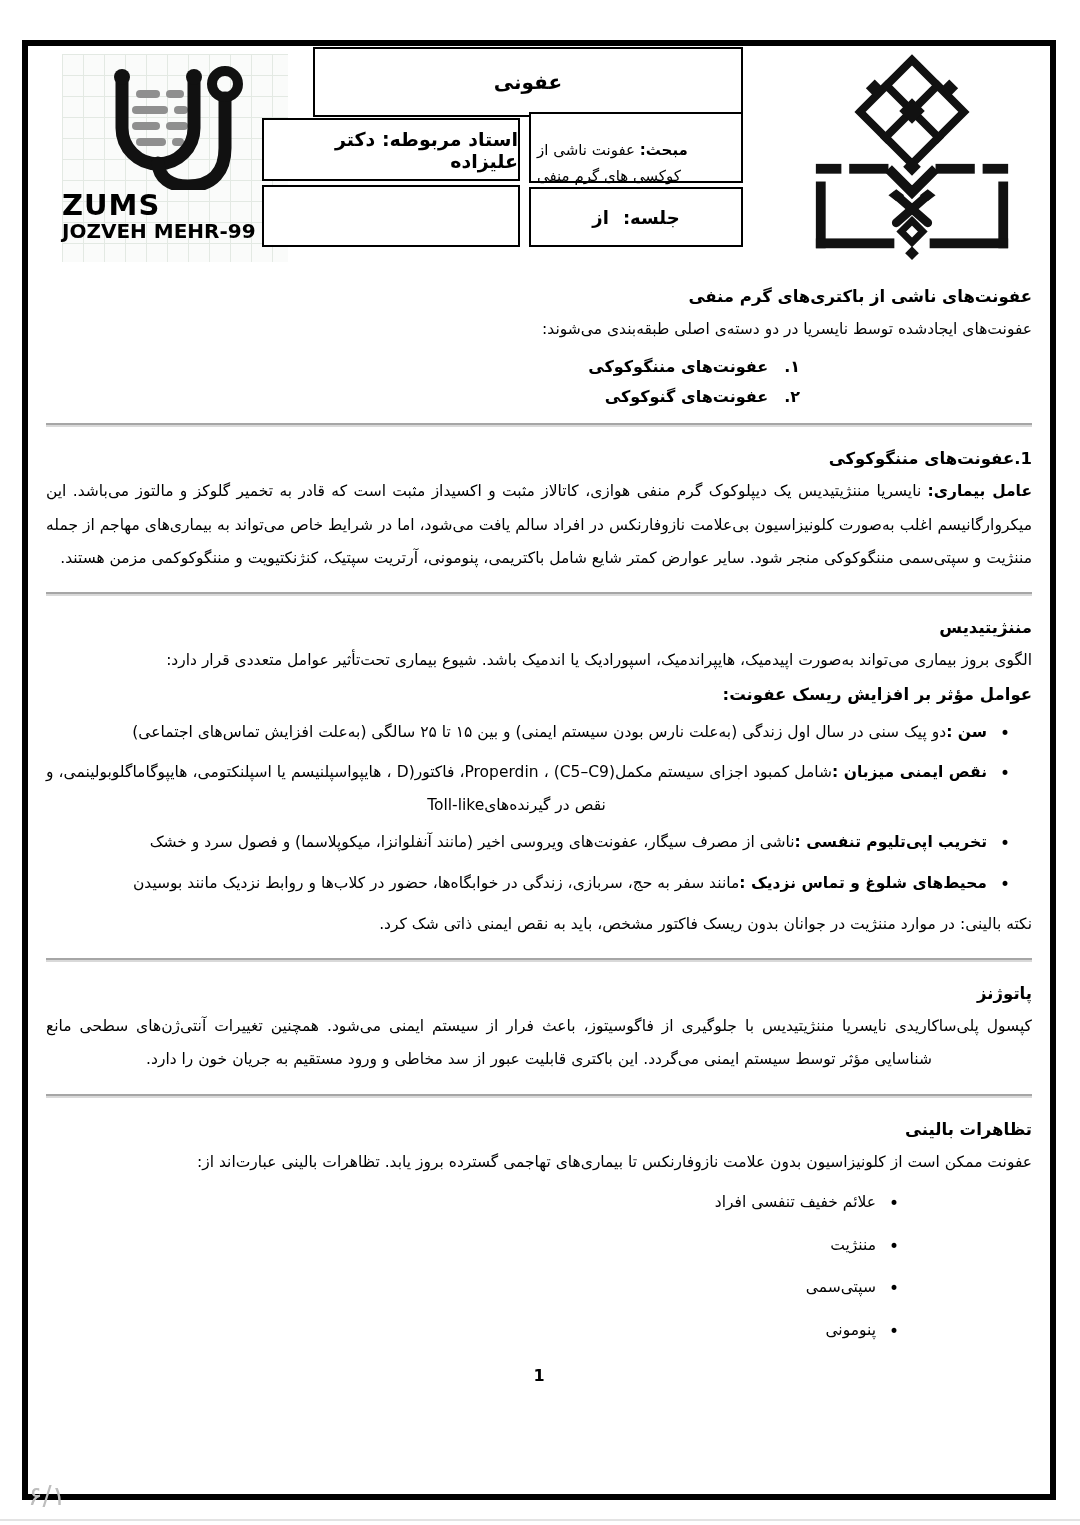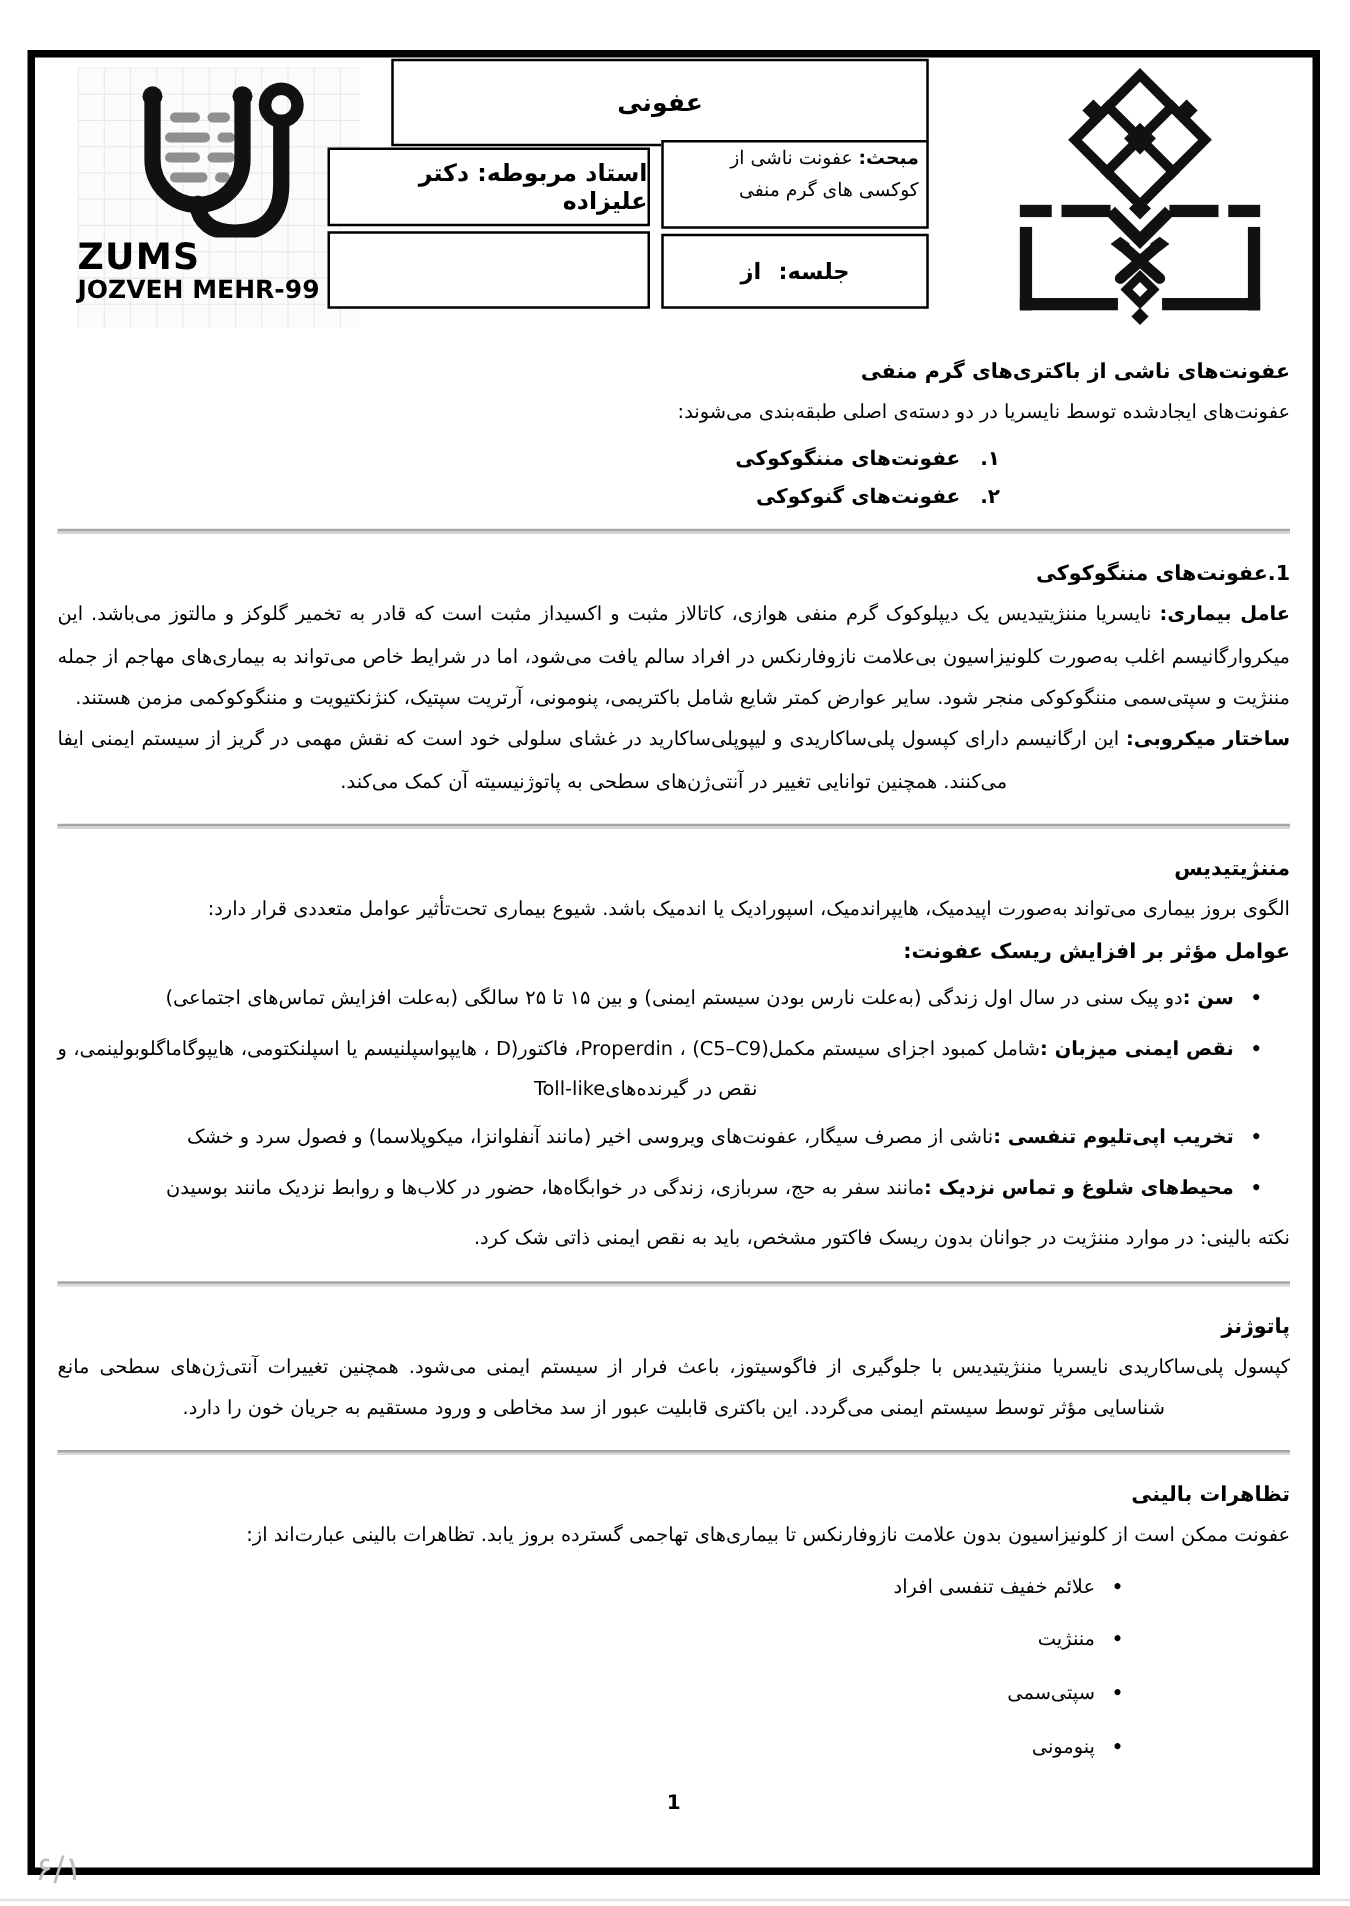--- a/index.html
+++ b/index.html
@@ -35,21 +35,21 @@
   .logo-word1 { font-weight: bold; font-size: 29px; letter-spacing: 1px; line-height: 1.05; }
   .logo-word2 { font-weight: bold; font-size: 20px; letter-spacing: 0px; line-height: 1.1; }
 
   .title-box { left: 285px; top: 1px; width: 430px; height: 70px;
     display: flex; align-items: center; justify-content: center;
     font-size: 20px; font-weight: bold; direction: rtl; }
   .prof-box { left: 234px; top: 72px; width: 258px; height: 63px;
     display: flex; align-items: center; justify-content: flex-start;
     font-size: 19px; font-weight: bold; direction: rtl; }
   .topic-box { left: 501px; top: 66px; width: 214px; height: 71px;
-    direction: rtl; text-align: right; font-size: 15px; line-height: 1.7; padding: 0 6px; }
+    direction: rtl; text-align: left; font-size: 15px; line-height: 1.7; padding: 24px 6px; }
   .empty-box { left: 234px; top: 139px; width: 258px; height: 62px; }
   .session-box { left: 501px; top: 141px; width: 214px; height: 60px;
     display: flex; align-items: center; justify-content: center; gap: 14px;
     direction: rtl; font-size: 18px; font-weight: bold; }
   .emblem-box { position: absolute; left: 772px; top: 8px; width: 224px; height: 206px; }
 
   
   .content {
     position: absolute; left: 18px; right: 18px; top: 234px;
     direction: rtl; font-size: 15.5px;
@@ -195,23 +195,20 @@
     <div class="num-item">
       <span class="num">۲.</span><span>عفونت‌های گنوکوکی</span>
     </div>
 
     <div class="divider"></div>
 
     <div class="sec-h">1.عفونت‌های مننگوکوکی</div>
     <div class="para">
       <b class="lead">عامل بیماری:</b><span> نایسریا مننژیتیدیس یک دیپلوکوک گرم منفی هوازی، کاتالاز مثبت و اکسیداز مثبت است که قادر به تخمیر گلوکز و مالتوز می‌باشد. این میکروارگانیسم اغلب به‌صورت کلونیزاسیون بی‌علامت نازوفارنکس در افراد سالم یافت می‌شود، اما در شرایط خاص می‌تواند به بیماری‌های مهاجم از جمله مننژیت و سپتی‌سمی مننگوکوکی منجر شود. سایر عوارض کمتر شایع شامل باکتریمی، پنومونی، آرتریت سپتیک، کنژنکتیویت و مننگوکوکمی مزمن هستند.</span>
     </div>
-    <div class="para last-center">
-      <b class="lead">ساختار میکروبی:</b><span> این ارگانیسم دارای کپسول پلی‌ساکاریدی و لیپوپلی‌ساکارید در غشای سلولی خود است که نقش مهمی در گریز از سیستم ایمنی ایفا می‌کنند. همچنین توانایی تغییر در آنتی‌ژن‌های سطحی به پاتوژنیسیته آن کمک می‌کند.</span>
-    </div>
 
     <div class="divider"></div>
 
     <div class="sec-h">مننژیتیدیس</div>
     <div class="line-right">الگوی بروز بیماری می‌تواند به‌صورت اپیدمیک، هایپراندمیک، اسپورادیک یا اندمیک باشد. شیوع بیماری تحت‌تأثیر عوامل متعددی قرار دارد:</div>
     <div class="sec-h">عوامل مؤثر بر افزایش ریسک عفونت:</div>
 
     <div class="bullet risk">
       <span class="dot">•</span>
       <div class="btxt"><b class="lead">سن :</b><span>دو پیک سنی در سال اول زندگی (به‌علت نارس بودن سیستم ایمنی) و بین ۱۵ تا ۲۵ سالگی (به‌علت افزایش تماس‌های اجتماعی)</span></div>

